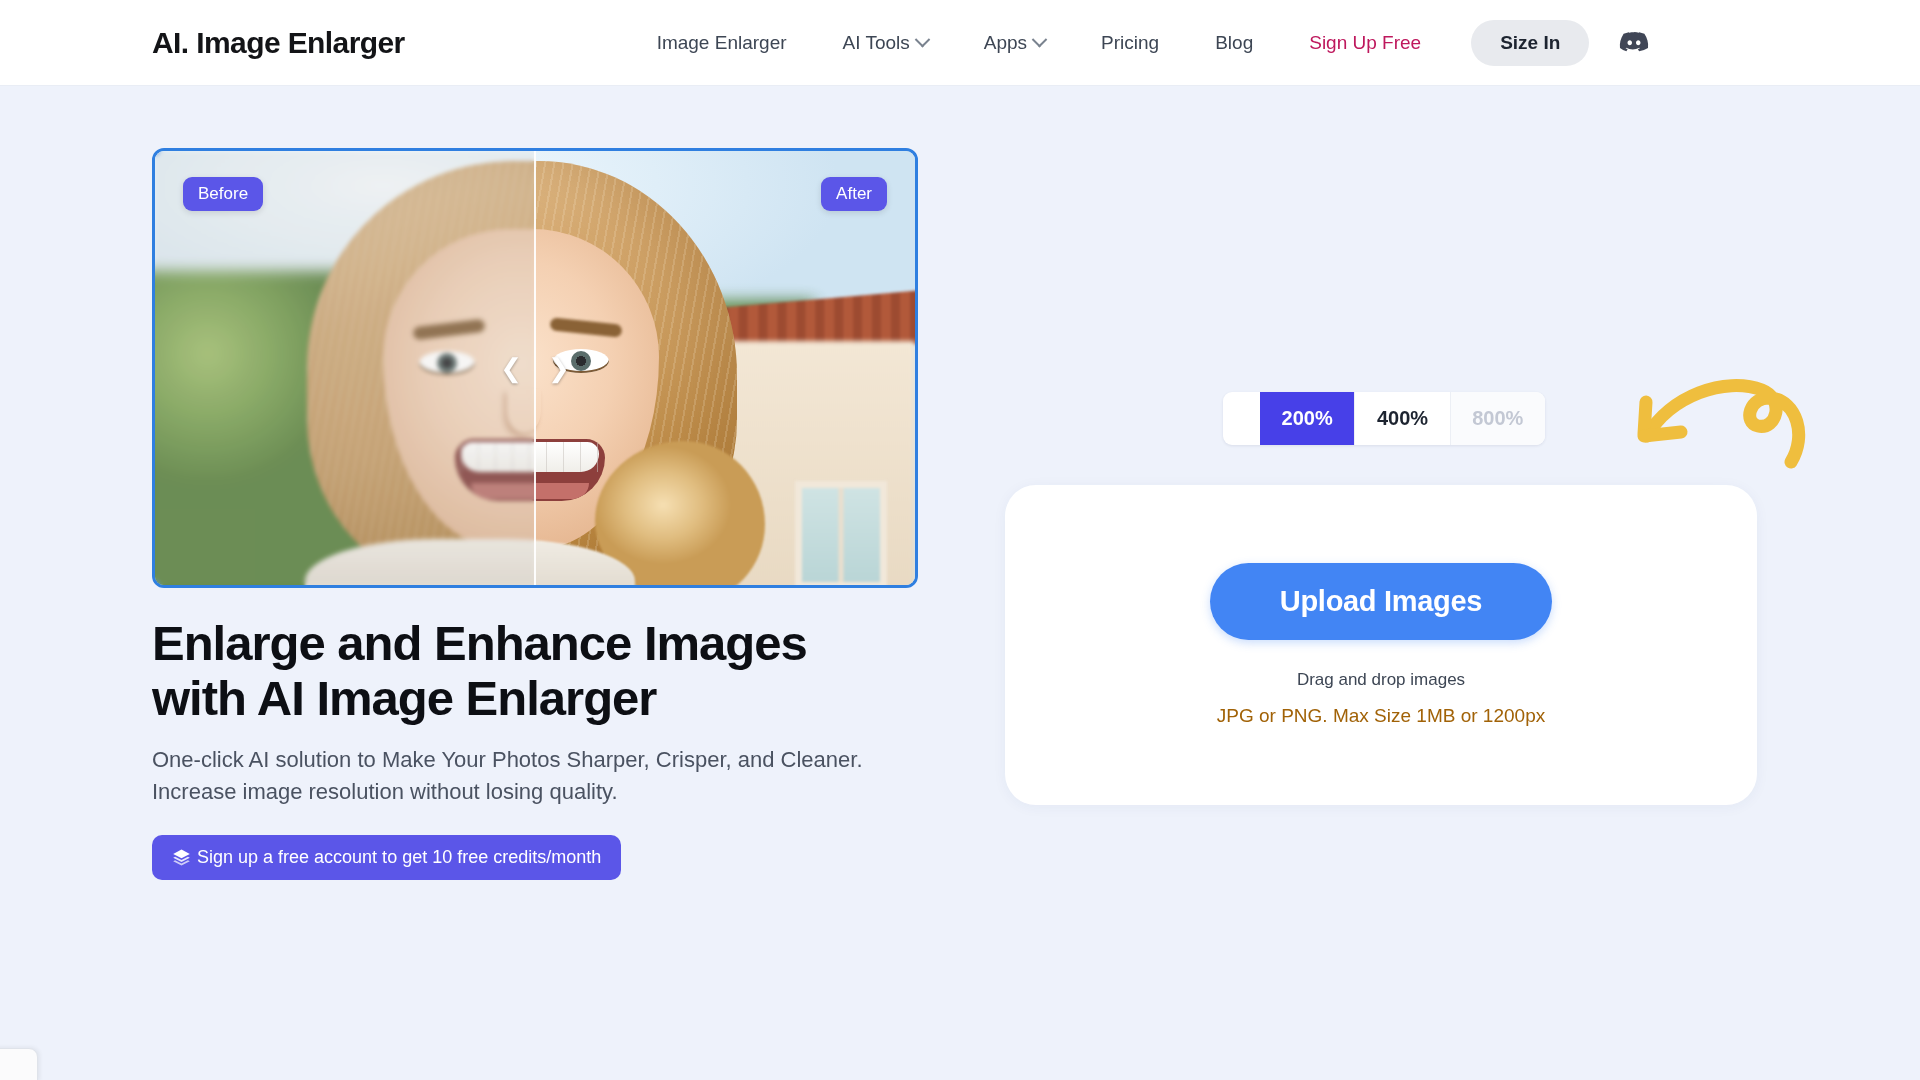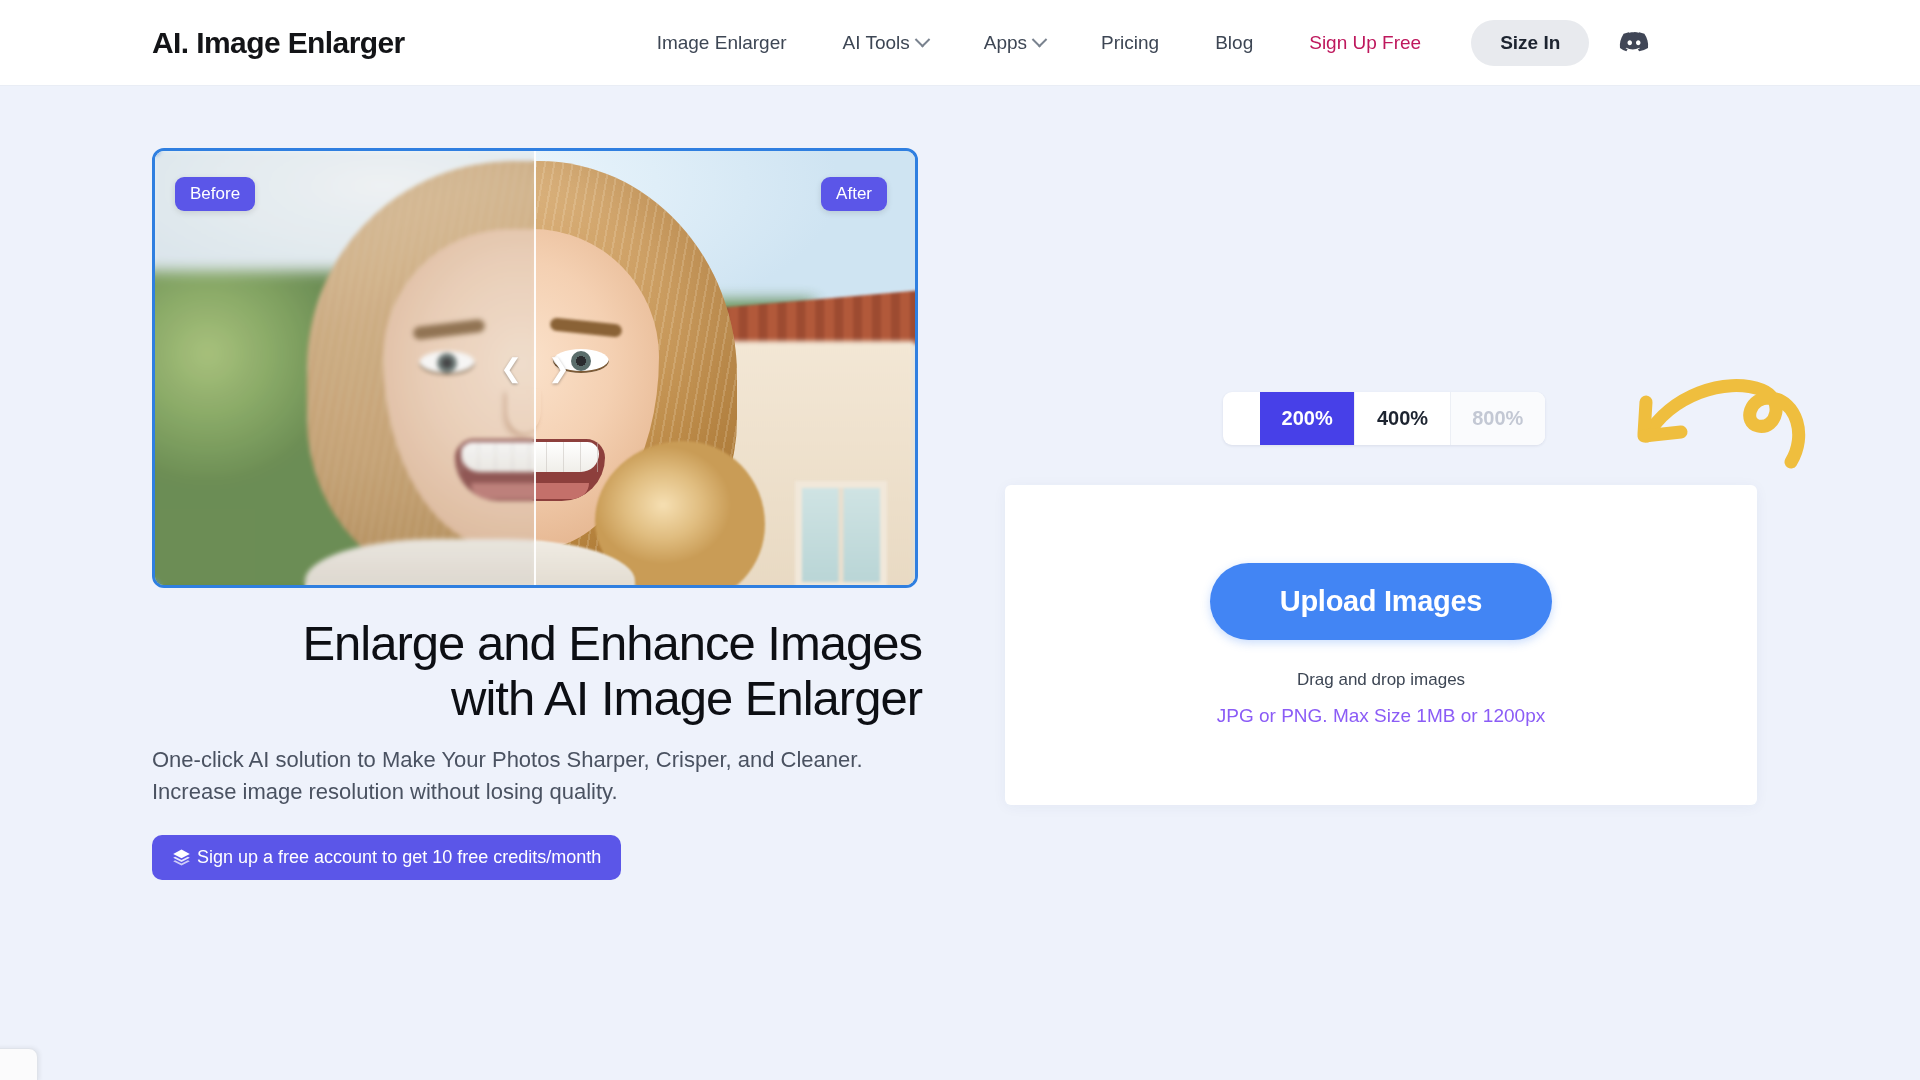--- a/index.html
+++ b/index.html
@@ -195,29 +195,28 @@
     color: #fff; font-size: 26px; text-shadow: 0 1px 3px rgba(0,0,0,.35);
     user-select: none;
   }
   .badge {
     position: absolute; top: 26px;
     background: #5b56e8; color: #fff;
     font-size: 17px; font-weight: 500;
     padding: 7px 15px; border-radius: 9px;
     box-shadow: 0 2px 6px rgba(0,0,0,.12);
   }
-  .badge.before { left: 20px; }
+  .badge.before { left: 28px; }
   .badge.after  { right: 28px; }
 
   .headline {
     margin-top: 28px;
     font-size: 49px; line-height: 1.12;
-    font-weight: 400; letter-spacing: -1px;
+    font-weight: 700; letter-spacing: -1px;
     color: #0d0f14;
-    text-align: right;
   }
   .subtitle {
     margin-top: 18px;
     font-size: 22px; line-height: 1.45;
     color: #4a5261;
     max-width: 740px;
   }
   .credit-badge {
     display: inline-flex; align-items: center; gap: 6px;
     margin-top: 27px;
@@ -255,36 +254,36 @@
     font-family: inherit;
   }
   .scale-btn:last-child { border-right: none; }
   .scale-btn.active { background: #4740e8; color: #fff; }
   .scale-btn.disabled { color: #c3c8d4; background: #fafbfd; cursor: not-allowed; }
 
   .upload-card {
     position: relative;
     width: 752px; height: 320px;
     background: #fff;
-    border-radius: 6px;
+    border-radius: 31px;
     box-shadow: 0 2px 14px rgba(45,60,110,.05);
     display: flex; flex-direction: column;
     align-items: center; justify-content: center;
   }
   .upload-btn {
     background: #4285f4; color: #fff;
     font-size: 29px; font-weight: 800;
     letter-spacing: -.3px;
     padding: 22px 70px;
     border: none; border-radius: 999px;
     cursor: pointer; font-family: inherit;
     box-shadow: 0 3px 10px rgba(66,133,244,.28);
   }
   .drag-text { margin-top: 30px; font-size: 17px; color: #3d4654; }
-  .formats   { margin-top: 15px; font-size: 19px; color: #8b5cf6; }
+  .formats   { margin-top: 15px; font-size: 19px; color: #a16207; }
 
   .arrow-doodle {
     position: absolute;
     left: 1625px; top: 272px;
     width: 190px; height: 120px;
     pointer-events: none;
   }
 
   .corner-tab {
     position: absolute;

